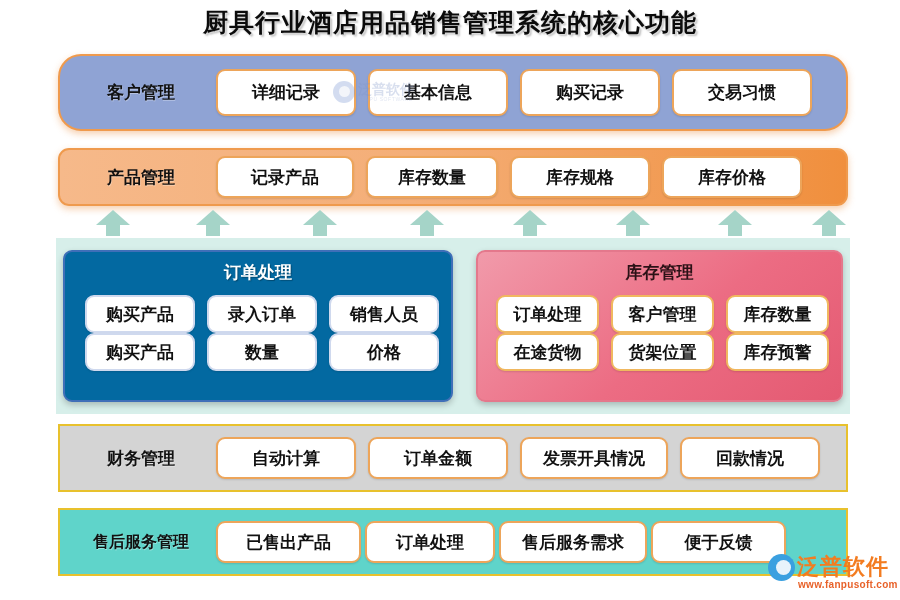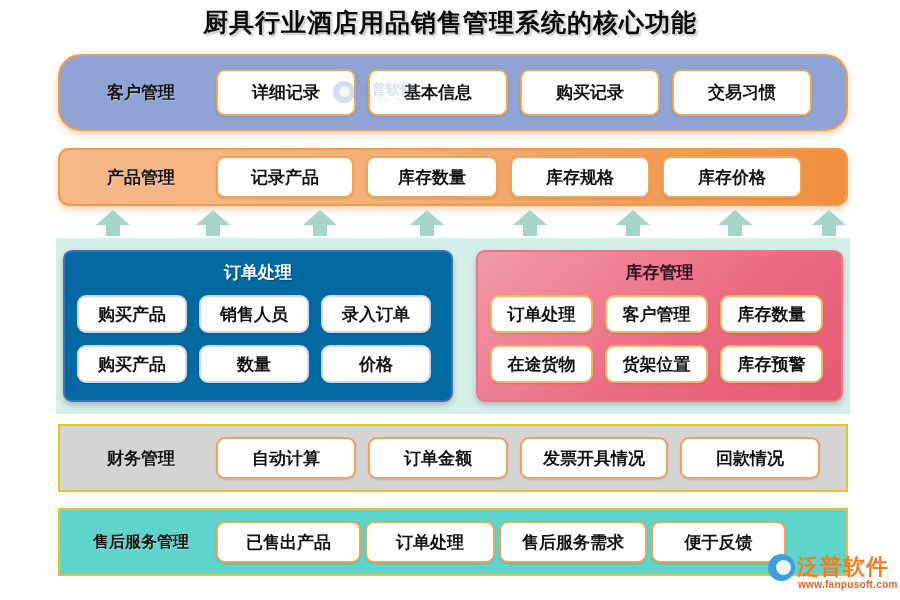--- a/index.html
+++ b/index.html
@@ -96,22 +96,22 @@
     box-shadow:0 3px 6px rgba(0,0,0,.22);
   }
   .panel-title{
     text-align:center;
     font-size:17px;font-weight:bold;
     margin-top:9px;
     text-shadow:1px 1px 1px rgba(0,0,0,.3);
   }
   .panel-grid{
     display:flex;flex-wrap:wrap;
-    justify-content:flex-start;
-    gap:12px 12px;
+    justify-content:flex-end;
+    gap:0 12px;
     margin-top:11px;
     padding:0 12px;
     box-sizing:border-box;
   }
   .panel .pill{height:38px;font-size:17px;}
 
   #panel-order{
     left:7px;width:390px;
     background:#0369a1;
     border:2px solid #3f6fb8;
@@ -258,22 +258,22 @@
         <div class="tail"></div>
       </div>
   </div>
 
   <div id="mid">
 
     <div class="panel" id="panel-order">
       <div class="panel-title">订单处理</div>
       <div class="panel-grid">
         <div class="pill">购买产品</div>
+        <div class="pill">录入订单</div>
         <div class="pill">销售人员</div>
-        <div class="pill">录入订单</div>
         <div class="pill">购买产品</div>
         <div class="pill">数量</div>
         <div class="pill">价格</div>
       </div>
     </div>
 
     <div class="panel" id="panel-stock">
       <div class="panel-title">库存管理</div>
       <div class="panel-grid">
         <div class="pill">订单处理</div>

